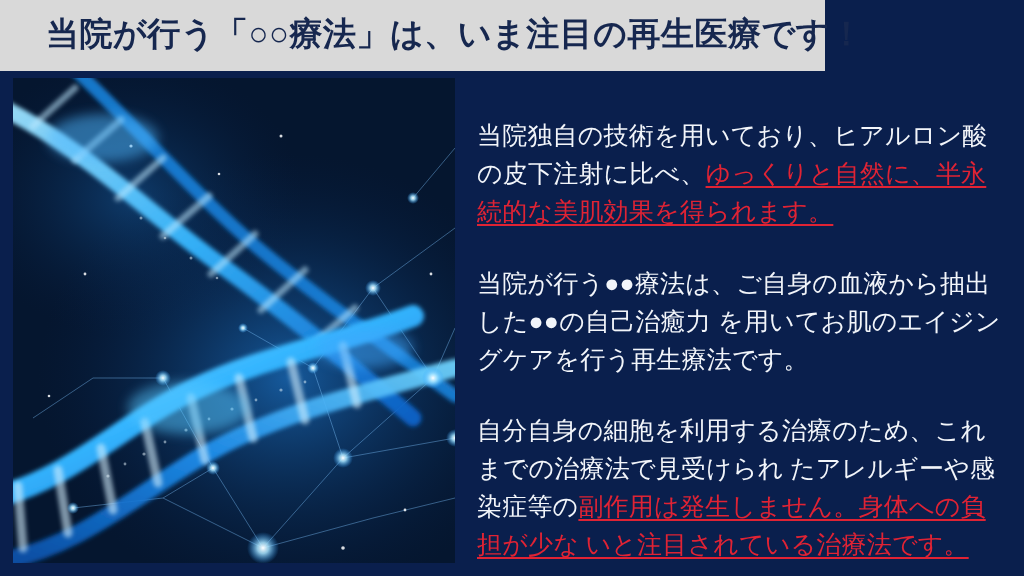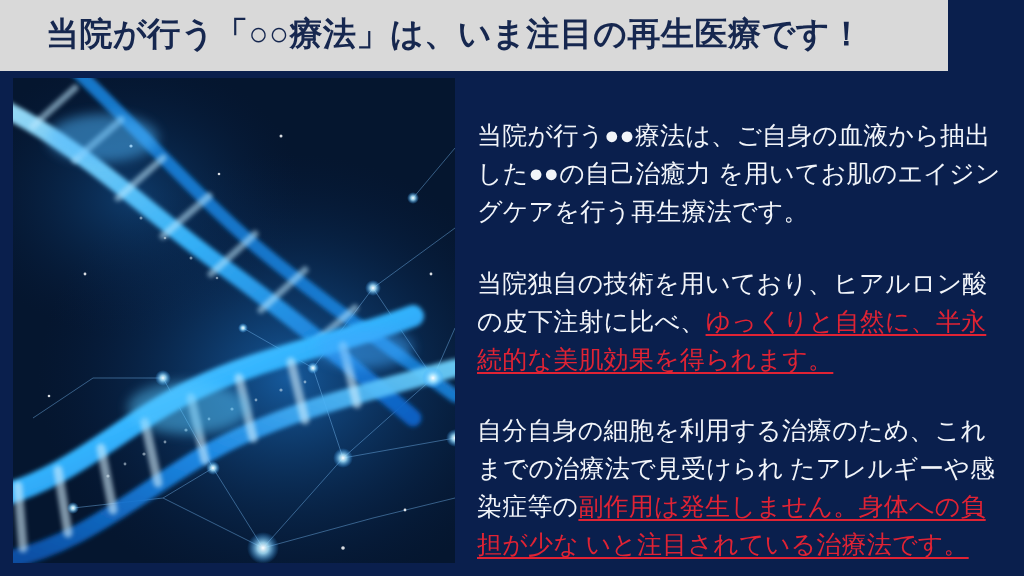--- a/index.html
+++ b/index.html
@@ -15,21 +15,21 @@
     overflow: hidden;
     background: #0a1f4d;
     font-family: "Liberation Sans", "DejaVu Sans", sans-serif;
   }
 
   
   #header-band {
     position: absolute;
     left: 0;
     top: 0;
-    width: 948px;
+    width: 825px;
     height: 71px;
     background: #d9d9d9;
     box-sizing: border-box;
   }
   #header-title {
     position: absolute;
     left: 46px;
     top: 14px;
     width: 936px;
     font-size: 33px;
@@ -228,25 +228,25 @@
           <ellipse cx="175" cy="330" rx="60" ry="26" fill="#56c7ff"></ellipse>
           <ellipse cx="352" cy="270" rx="48" ry="20" fill="#3fa9ff"></ellipse>
           <ellipse cx="90" cy="60" rx="55" ry="24" fill="#4fb8ff"></ellipse>
         </g>
       </svg>
     </div>
 
     <div id="text-column">
 
       <p class="para">
+        <span>当院独自の技術を用いており、ヒアルロン酸の皮下注射に比べ、</span><span class="hl">ゆっくりと自然に、半永続的な美肌効果を得られます。 </span>
+      </p>
+
+      <p class="para">
         <span>当院が行う●●療法は、ご自身の血液から抽出した●●の自己治癒力 を用いてお肌のエイジングケアを行う再生療法です。</span>
-      </p>
-
-      <p class="para">
-        <span>当院独自の技術を用いており、ヒアルロン酸の皮下注射に比べ、</span><span class="hl">ゆっくりと自然に、半永続的な美肌効果を得られます。 </span>
       </p>
 
       <p class="para">
         <span>自分自身の細胞を利用する治療のため、これまでの治療法で見受けられ たアレルギーや感染症等の</span><span class="hl">副作用は発生しません。身体への負担が少な いと注目されている治療法です。 </span>
       </p>
 
     </div>
   </div>
 </div>
 

